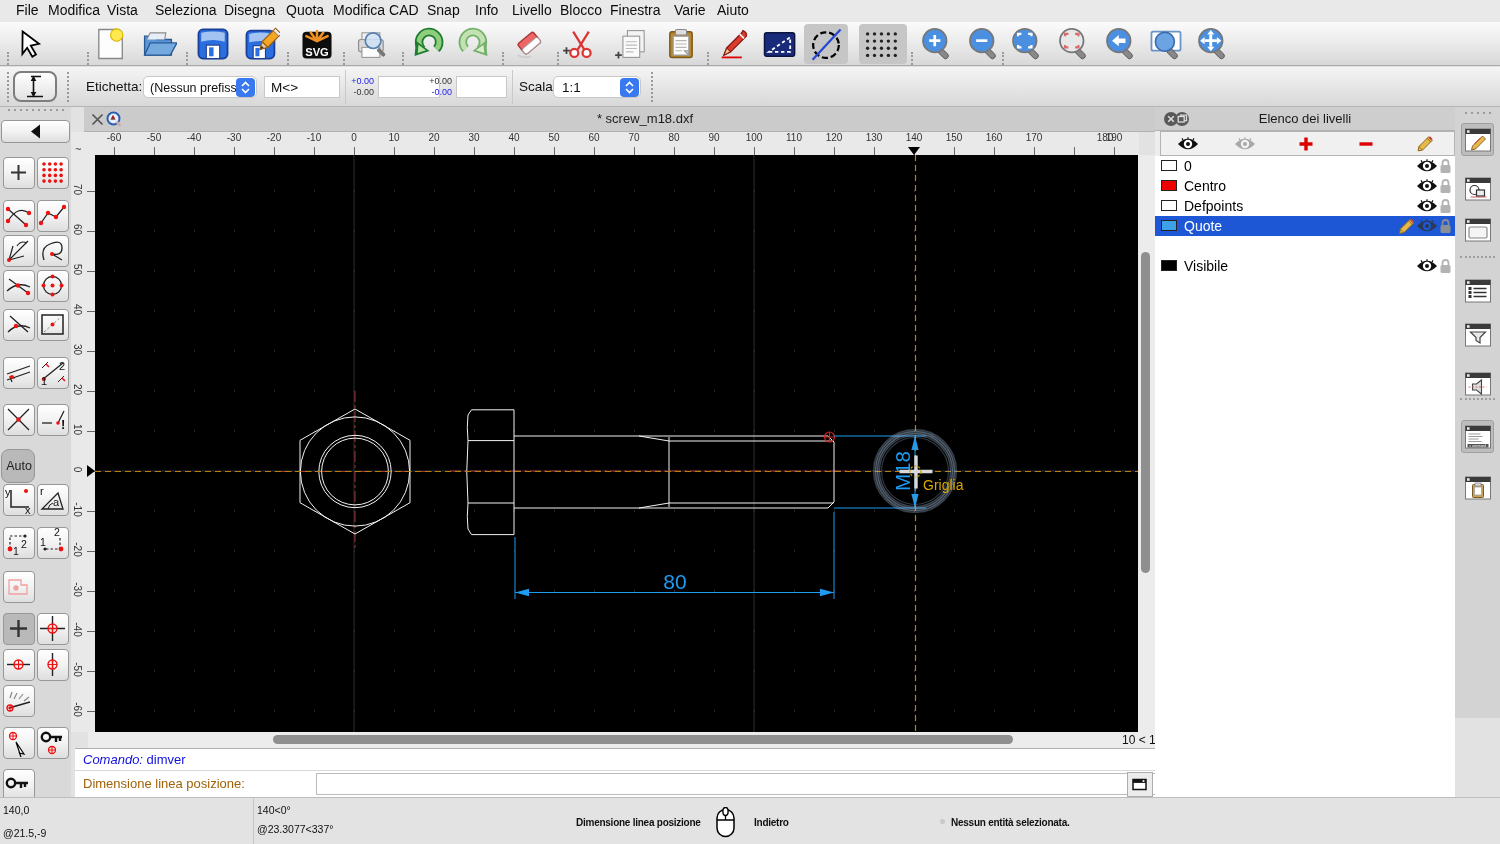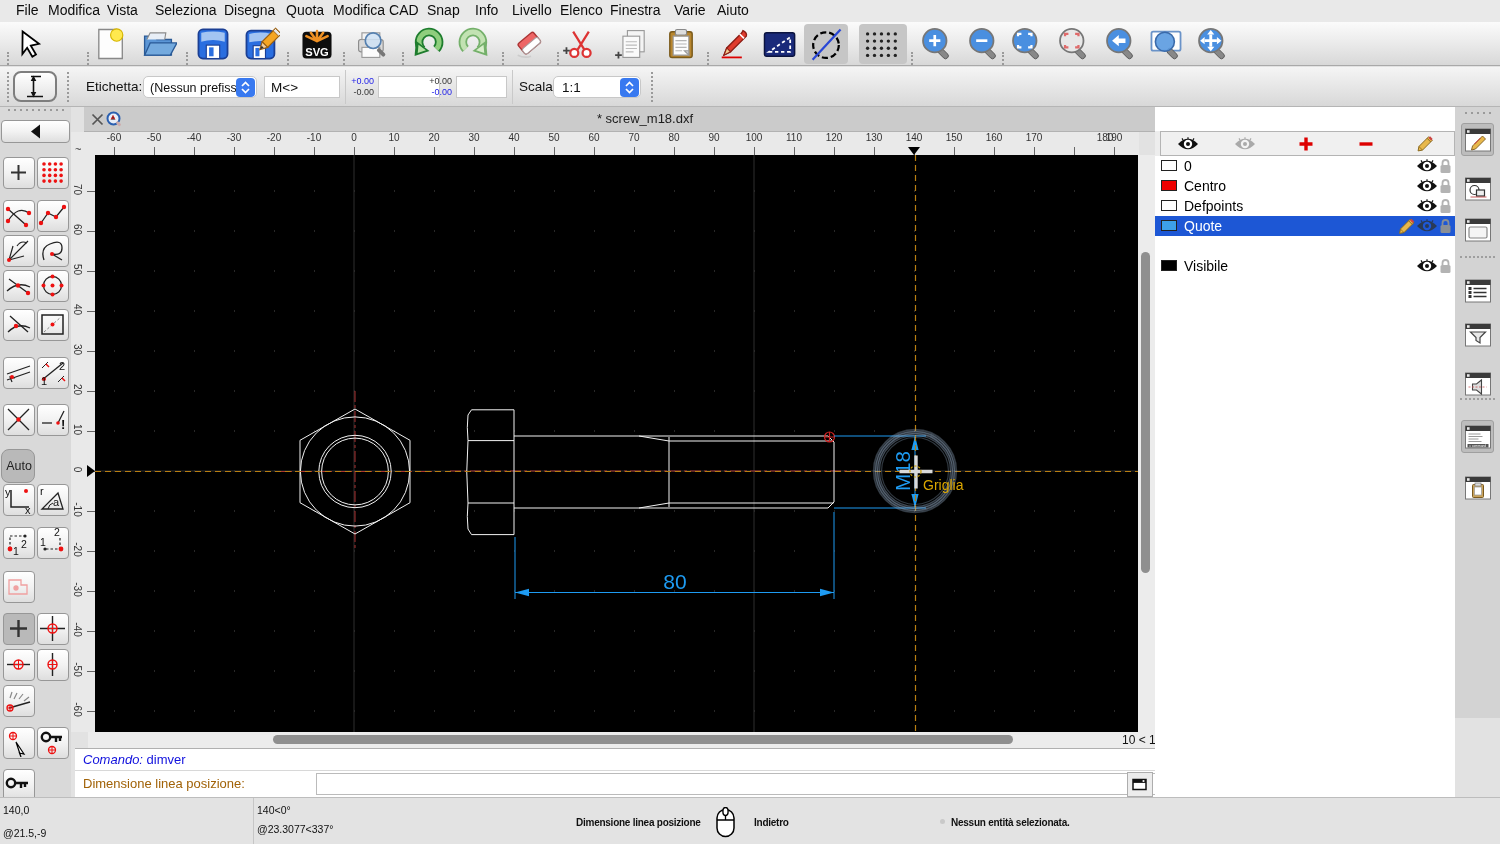--- a/index.html
+++ b/index.html
@@ -92,21 +92,21 @@
   <span style="left:16px">File</span>
   <span style="left:48px">Modifica</span>
   <span style="left:107px">Vista</span>
   <span style="left:155px">Seleziona</span>
   <span style="left:224px">Disegna</span>
   <span style="left:286px">Quota</span>
   <span style="left:333px">Modifica CAD</span>
   <span style="left:427px">Snap</span>
   <span style="left:475px">Info</span>
   <span style="left:512px">Livello</span>
-  <span style="left:560px">Elenco</span>
+  <span style="left:560px">Blocco</span>
   <span style="left:610px">Finestra</span>
   <span style="left:674px">Varie</span>
   <span style="left:717px">Aiuto</span>
 </div>
 <div id="toolbar1" class="abs">
 <div class="abs" style="left:804px;top:2px;width:44px;height:40px;background:#c6c6c6;border-radius:4px;"></div>
 <div class="abs" style="left:859px;top:2px;width:48px;height:40px;background:#c6c6c6;border-radius:4px;"></div>
 <div class="vsep t1sep" style="left:7px"></div>
 <div class="vsep t1sep" style="left:87px"></div>
 <div class="vsep t1sep" style="left:186px"></div>
@@ -683,20 +683,30 @@
       <rect x="1" y="2.5" width="17" height="27" rx="8.5" fill="#fff" stroke="#000" stroke-width="1.5"></rect>
       <path d="M1 13 H18 M9.5 2.5 V13" stroke="#000" stroke-width="1.3" fill="none"></path>
       <ellipse cx="9.5" cy="4.5" rx="2.6" ry="4" fill="#fff" stroke="#000" stroke-width="1.4"></ellipse>
     </svg>
   </div>
   <div style="left:754px;top:19px;font-weight:bold;font-size:10px;letter-spacing:-0.25px;">Indietro</div>
   <div style="left:940px;top:21px;width:5px;height:5px;border-radius:50%;background:#c9c9c9;"></div>
   <div style="left:951px;top:19px;font-weight:bold;font-size:10px;letter-spacing:-0.25px;">Nessun entità selezionata.</div>
 </div>
 <div id="rpanel" class="abs">
+<div id="rphead">
+<div style="position:absolute;left:9px;top:5px;width:14px;height:14px;border-radius:50%;background:#595959;"><svg width="14" height="14">
+          <path d="M4.2 4.2 l5.6 5.6 M9.8 4.2 l-5.6 5.6" stroke="#ddd" stroke-width="1.6"></path>
+        </svg></div>
+<div style="position:absolute;left:20px;top:5px;width:14px;height:14px;border-radius:50%;background:#595959;"><svg width="14" height="14">
+          <rect x="3.2" y="4.5" width="6" height="5.5" fill="none" stroke="#ddd" stroke-width="1.3"></rect>
+          <path d="M5.5 4.5 v-1.3 h6 v5.5 h-1.5" fill="none" stroke="#ddd" stroke-width="1.3"></path>
+        </svg></div>
+<div id="rptitle">Elenco dei livelli</div>
+</div>
 <div id="rptools">
 <div class="rpcell" style="left:5px;width:56px;border-left:1px solid #b4b4b4;background:#f0f0f0;">
         <div style="position:absolute;left:50%;top:50%;transform:translate(-50%,-50%);line-height:0;"><svg width="22" height="14" viewBox="0 0 22 14">
             <path d="M1 7 Q11 -3.5 21 7 Q11 17.5 1 7 Z" fill="#111"></path>
             <circle cx="11" cy="7" r="4.2" fill="#fff"></circle>
             <circle cx="11" cy="7" r="2" fill="#111"></circle>
             <path d="M11 2 v-1.8 M6 3 l-1 -1.6 M16 3 l1 -1.6" stroke="#111" stroke-width="1.2"></path>
           </svg></div>
       </div>
 <div class="rpcell" style="left:60px;width:61px;background:#f0f0f0;">

